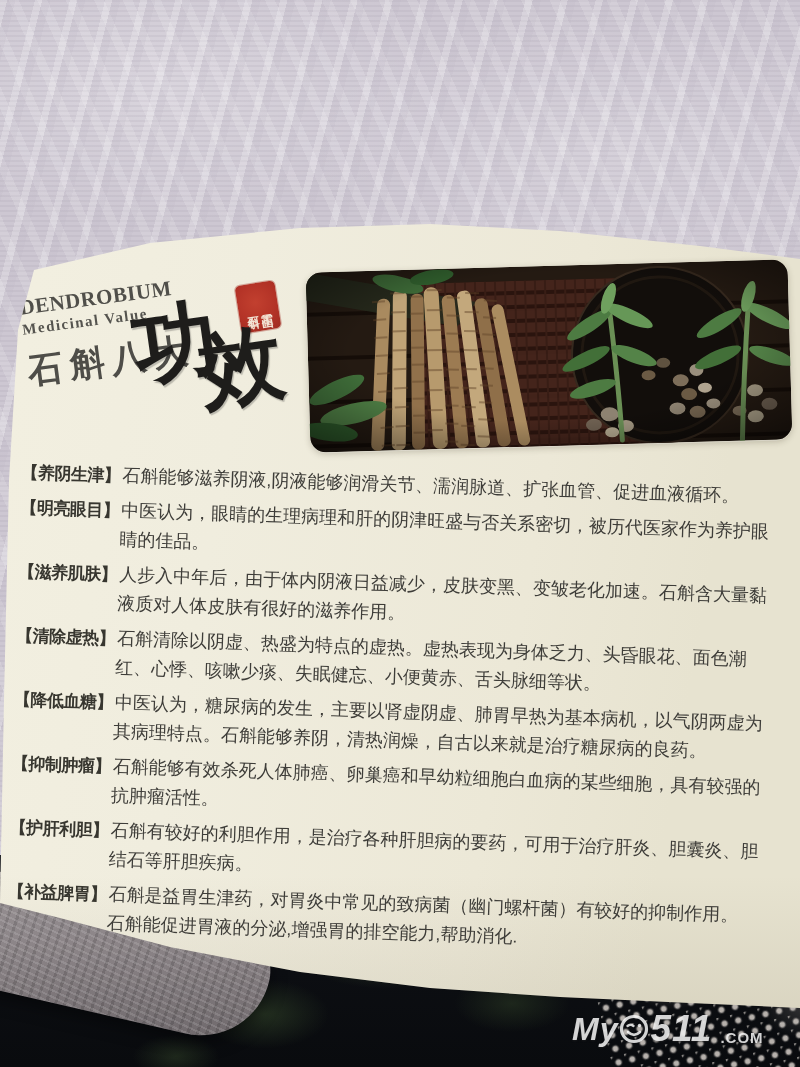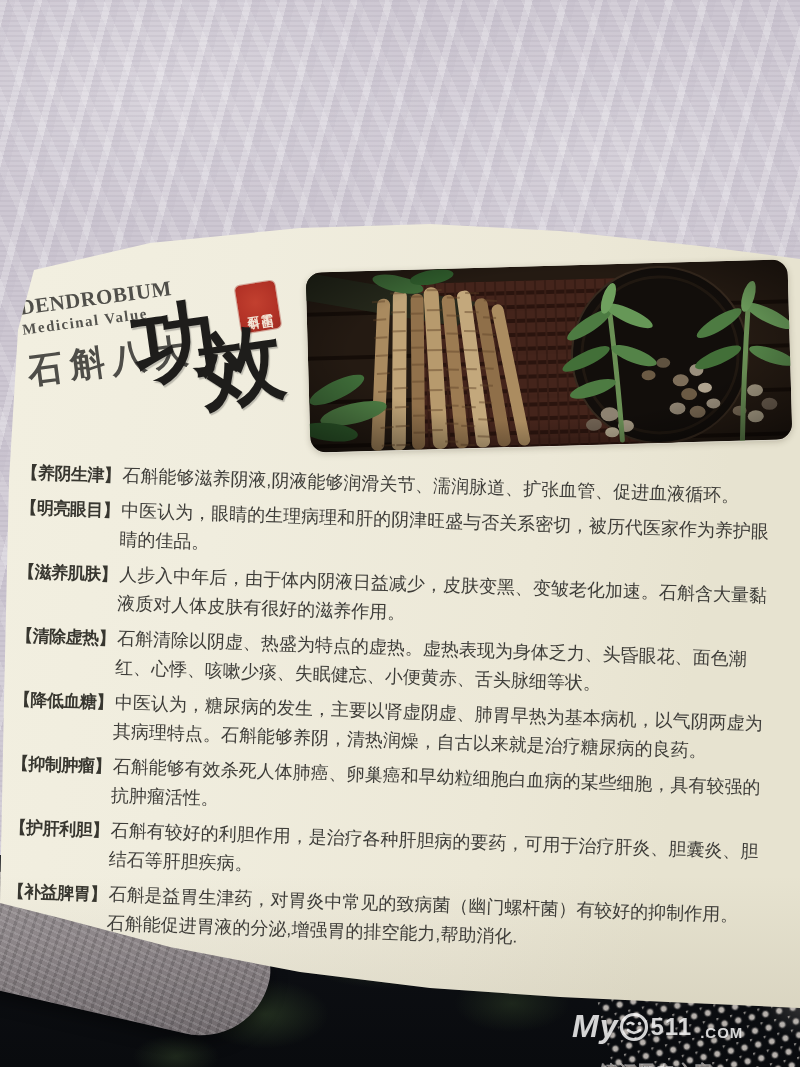--- a/index.html
+++ b/index.html
@@ -92,21 +92,21 @@
     transform:rotate(1.9deg); transform-origin:left top;
     color:#3e3d39; font-size:18px; line-height:29px;
   }
   .entry{ padding-left:100px; text-indent:-100px; margin-bottom:6px; }
   .entry .lab{ font-weight:bold; font-size:17px; letter-spacing:-.5px; margin-right:2px; color:#37362f;}
   .entry .txt2{ display:block; text-indent:0; }
   
   .wm{ position:absolute; left:572px; top:1008px; z-index:10; text-align:left; }
   .wm .row{ display:flex; align-items:center; color:rgba(255,255,255,.82); font-weight:bold; text-shadow:0 1px 2px rgba(40,40,40,.5);}
   .wm .t1{ font-size:32px; letter-spacing:1px; font-style:italic;}
-  .wm .t2{ font-size:24px; letter-spacing:1px; text-align:right;}
+  .wm .t2{ font-size:37px; letter-spacing:1px; font-style:italic;text-align:right;}
   .wm .dom{ font-size:15px; align-self:flex-end; margin:0 0 4px 8px; letter-spacing:1px;}
   .wm .smiley{ width:30px; height:30px; margin:0 1px; flex:none;}
   .wm .sub{ margin-top:16px; text-align:center; font-size:17px; font-weight:bold; letter-spacing:2px;
             color:rgba(150,145,140,.85);
             text-shadow:-1px -1px 0 rgba(255,255,255,.55), 1px 1px 0 rgba(255,255,255,.35);}
 </style>
 </head>
 <body>
 
 <div class="stage">

